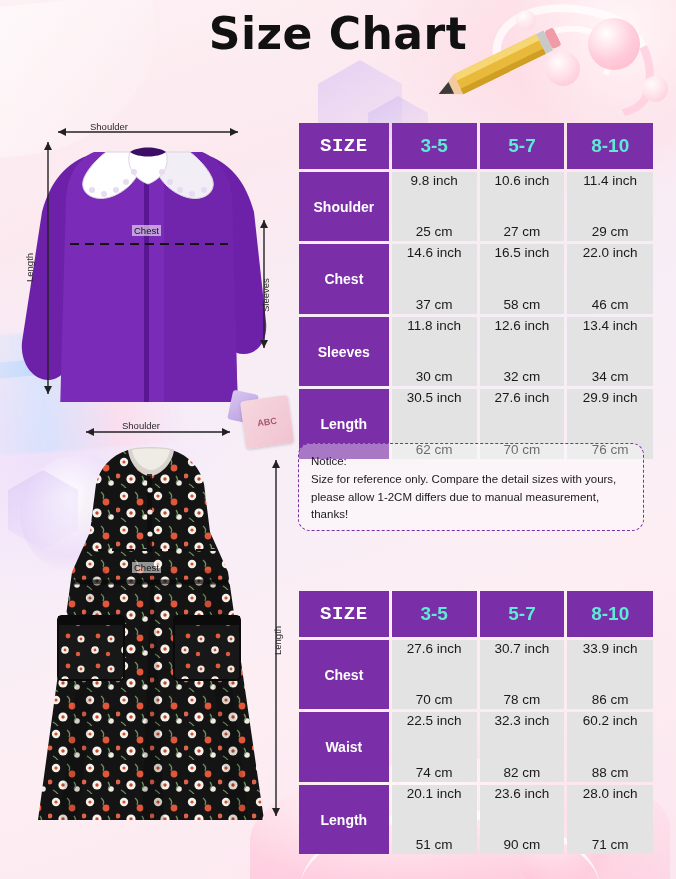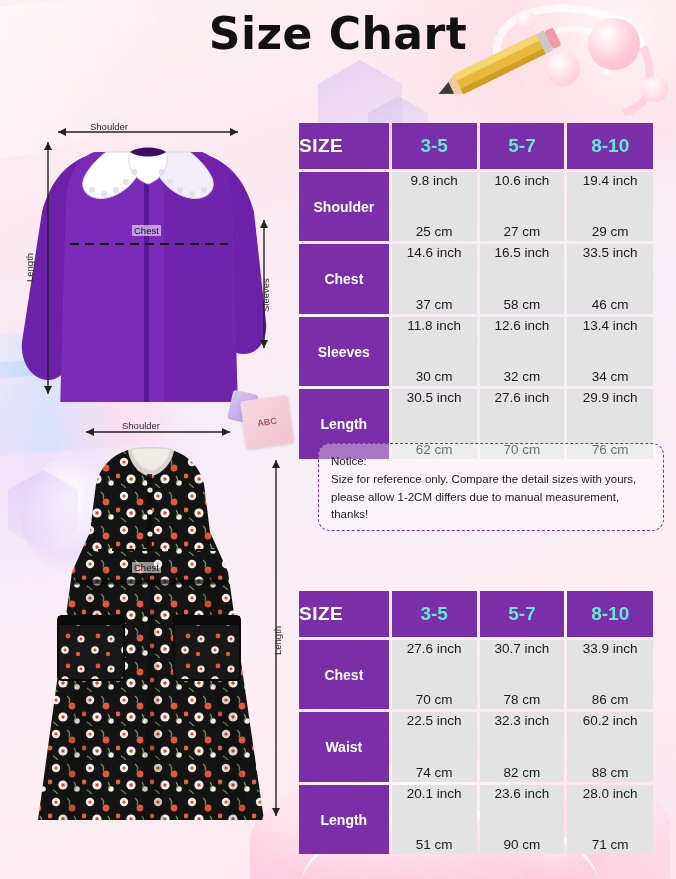--- a/index.html
+++ b/index.html
@@ -145,23 +145,24 @@
   }
   table.size-table th, table.size-table td {
     padding: 0;
     margin: 0;
   }
   .hdr-label {
     background: #7a2ea8;
     color: #fff;
     font-size: 19px;
     font-weight: bold;
-    text-align: left;
+    text-align: center;
     height: 46px;
     letter-spacing: .5px;
+    font-family: Liberation Mono, monospace;
   }
   .hdr-col {
     background: #7a2ea8;
     color: #5eead4;
     font-size: 19px;
     font-weight: bold;
     text-align: center;
     height: 46px;
   }
   .row-label {
@@ -188,21 +189,21 @@
     left: 296px; top: 120px; width: 360px;
   }
   .table-bot {
     position: absolute;
     left: 296px; top: 588px; width: 360px;
   }
 
   
   .notice {
     position: absolute;
-    left: 318px; top: 443px; width: 346px; height: 88px;
+    left: 298px; top: 443px; width: 346px; height: 88px;
     border: 1.6px dashed #7a2ea8;
     border-radius: 12px;
     box-sizing: border-box;
     padding: 9px 12px;
     font-size: 11.5px;
     color: #1a1a1a;
     line-height: 1.55;
     background: rgba(255,255,255,0.35);
   }
   .notice .n-title { display: block; }
@@ -407,36 +408,36 @@
           <td class="row-label">Shoulder</td>
           <td class="cell">
             <span class="l1">9.8 inch</span>
             <span class="l2">25 cm</span>
           </td>
           <td class="cell">
             <span class="l1">10.6 inch</span>
             <span class="l2">27 cm</span>
           </td>
           <td class="cell">
-            <span class="l1">19.4 inch</span>
+            <span class="l1">11.4 inch</span>
             <span class="l2">29 cm</span>
           </td>
         </tr>
         <tr>
           <td class="row-label">Chest</td>
           <td class="cell">
             <span class="l1">14.6 inch</span>
             <span class="l2">37 cm</span>
           </td>
           <td class="cell">
             <span class="l1">16.5 inch</span>
             <span class="l2">58 cm</span>
           </td>
           <td class="cell">
-            <span class="l1">33.5 inch</span>
+            <span class="l1">22.0 inch</span>
             <span class="l2">46 cm</span>
           </td>
         </tr>
         <tr>
           <td class="row-label">Sleeves</td>
           <td class="cell">
             <span class="l1">11.8 inch</span>
             <span class="l2">30 cm</span>
           </td>
           <td class="cell">

